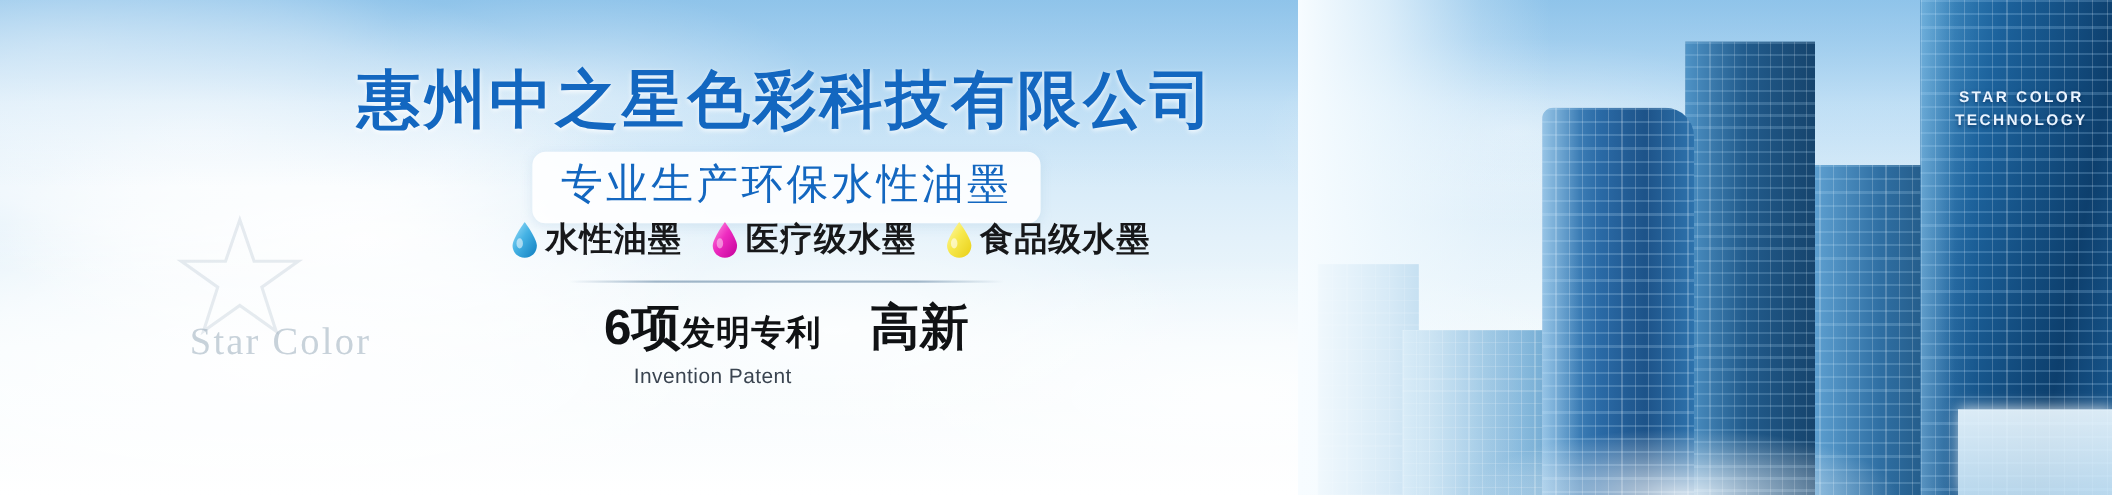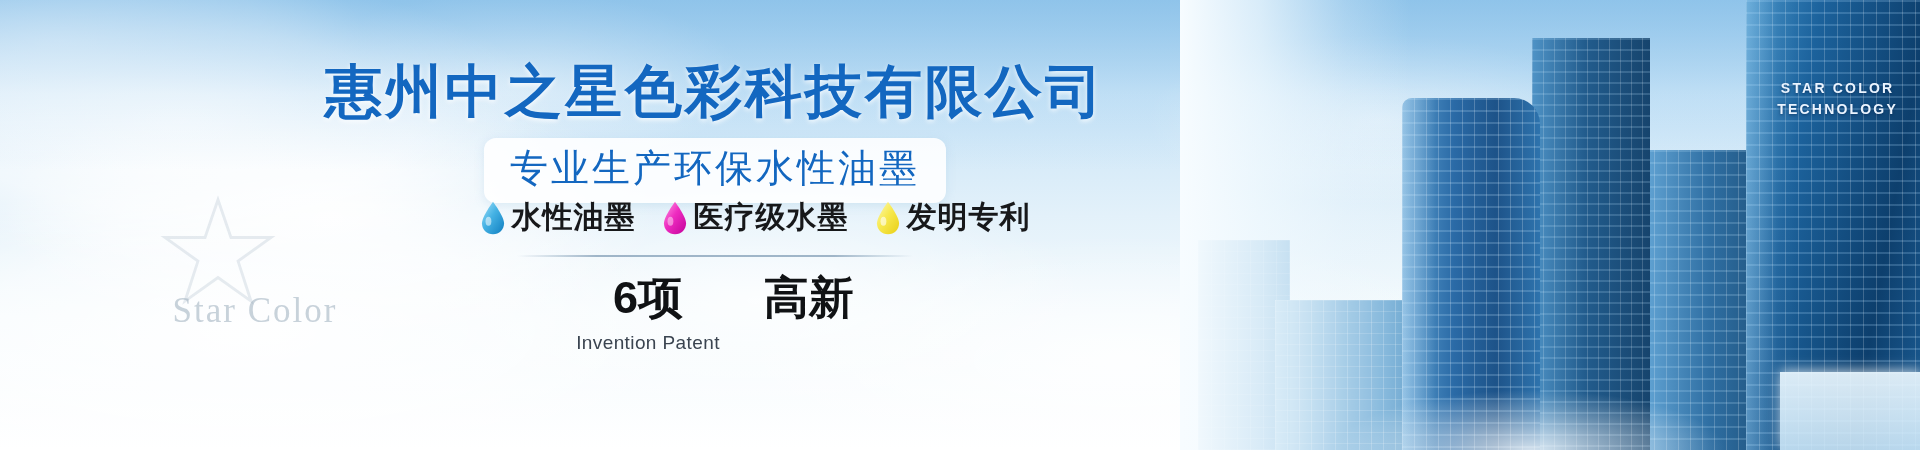--- a/index.html
+++ b/index.html
@@ -345,32 +345,33 @@
           <defs>
             <linearGradient id="dg2" x1="0" y1="0" x2="1" y2="1">
               <stop offset="0%" stop-color="#fdf9b8"></stop>
               <stop offset="45%" stop-color="#f7e94f"></stop>
               <stop offset="100%" stop-color="#e9cf15"></stop>
             </linearGradient>
           </defs>
           <path d="M20 1 C20 1 3 24 3 34 C3 44 10.5 51 20 51 C29.5 51 37 44 37 34 C37 24 20 1 20 1 Z" fill="url(#dg2)"></path>
           <ellipse cx="13" cy="31" rx="4.5" ry="7" fill="rgba(255,255,255,0.6)"></ellipse>
         </svg>
-        <span class="feature-label">发明专利</span>
+        <span class="feature-label">食品级水墨</span>
       </div>
 
     </div>
 
     <div class="divider"></div>
 
     <div class="badges">
 
       <div class="badge">
         <div class="badge-cn">
           <span class="badge-big">6项</span>
+          <span class="badge-small">发明专利</span>
         </div>
         <div class="badge-en">Invention Patent</div>
       </div>
 
       <div class="badge">
         <div class="badge-cn">
           <span class="badge-big">高新</span>
         </div>
       </div>
 

